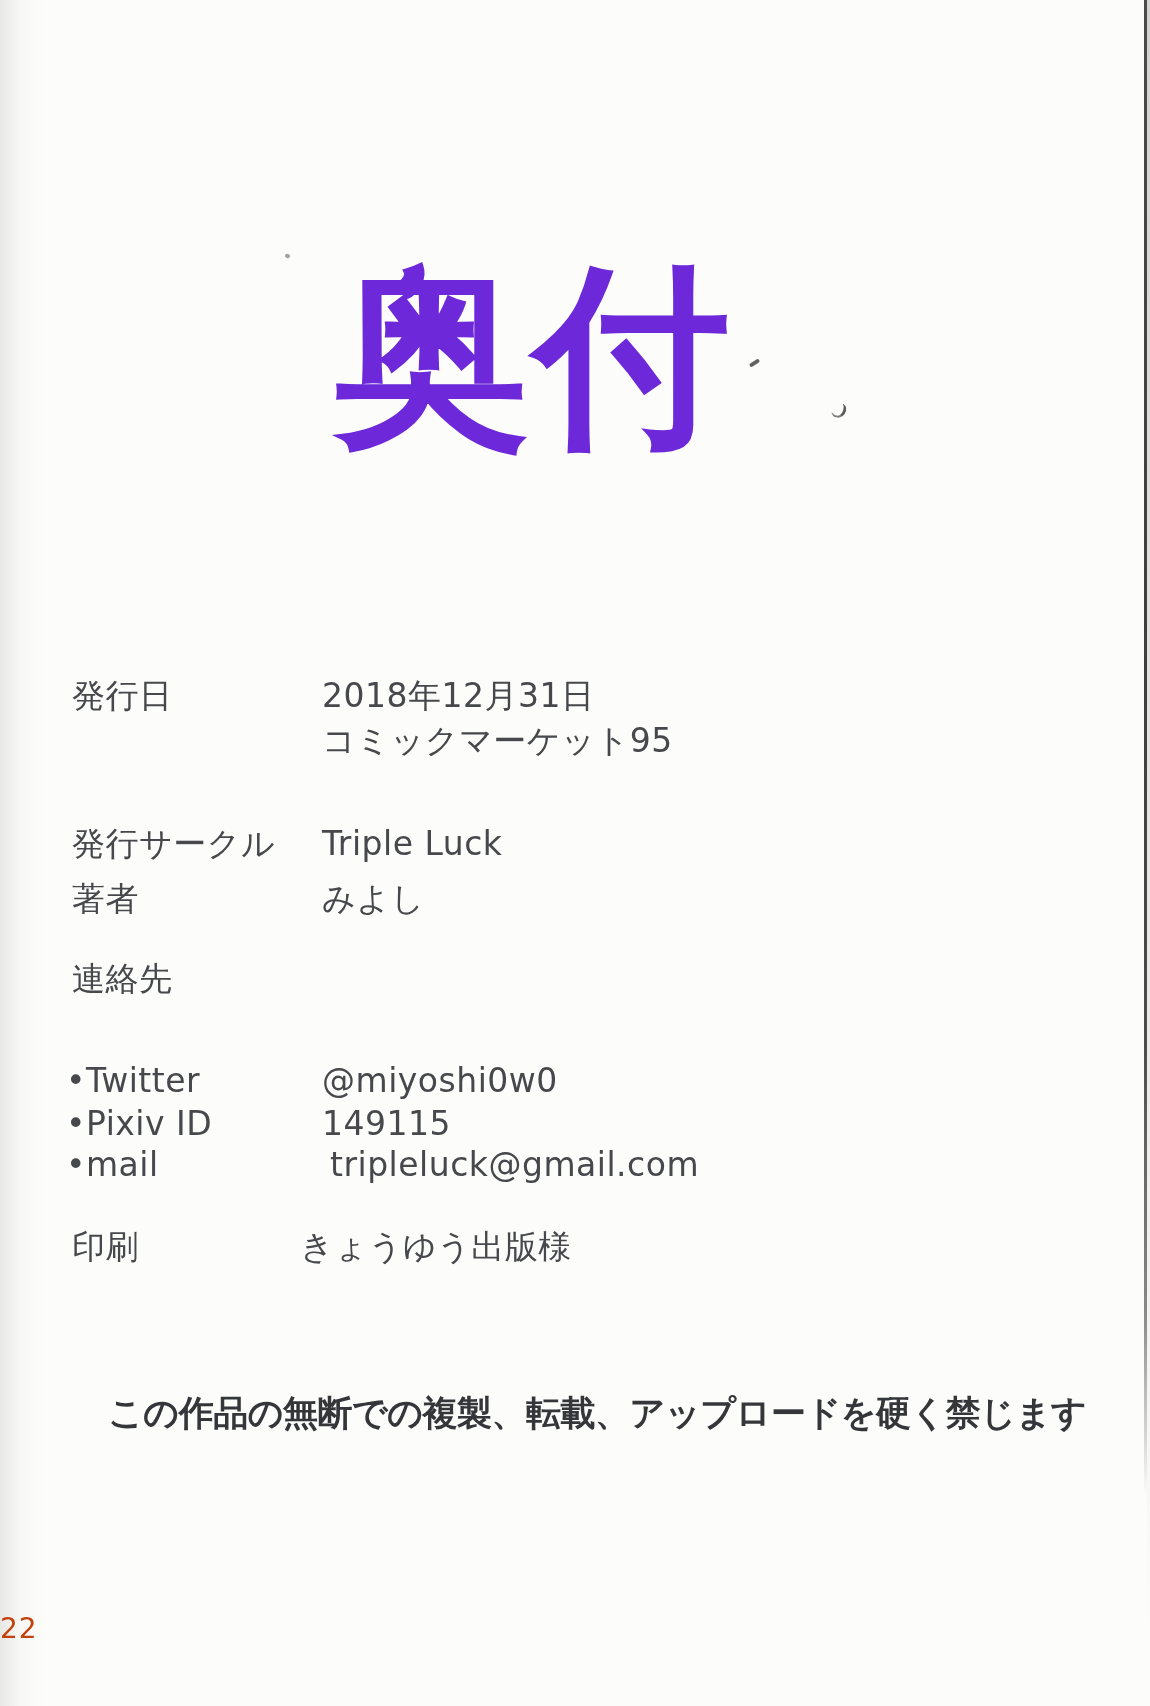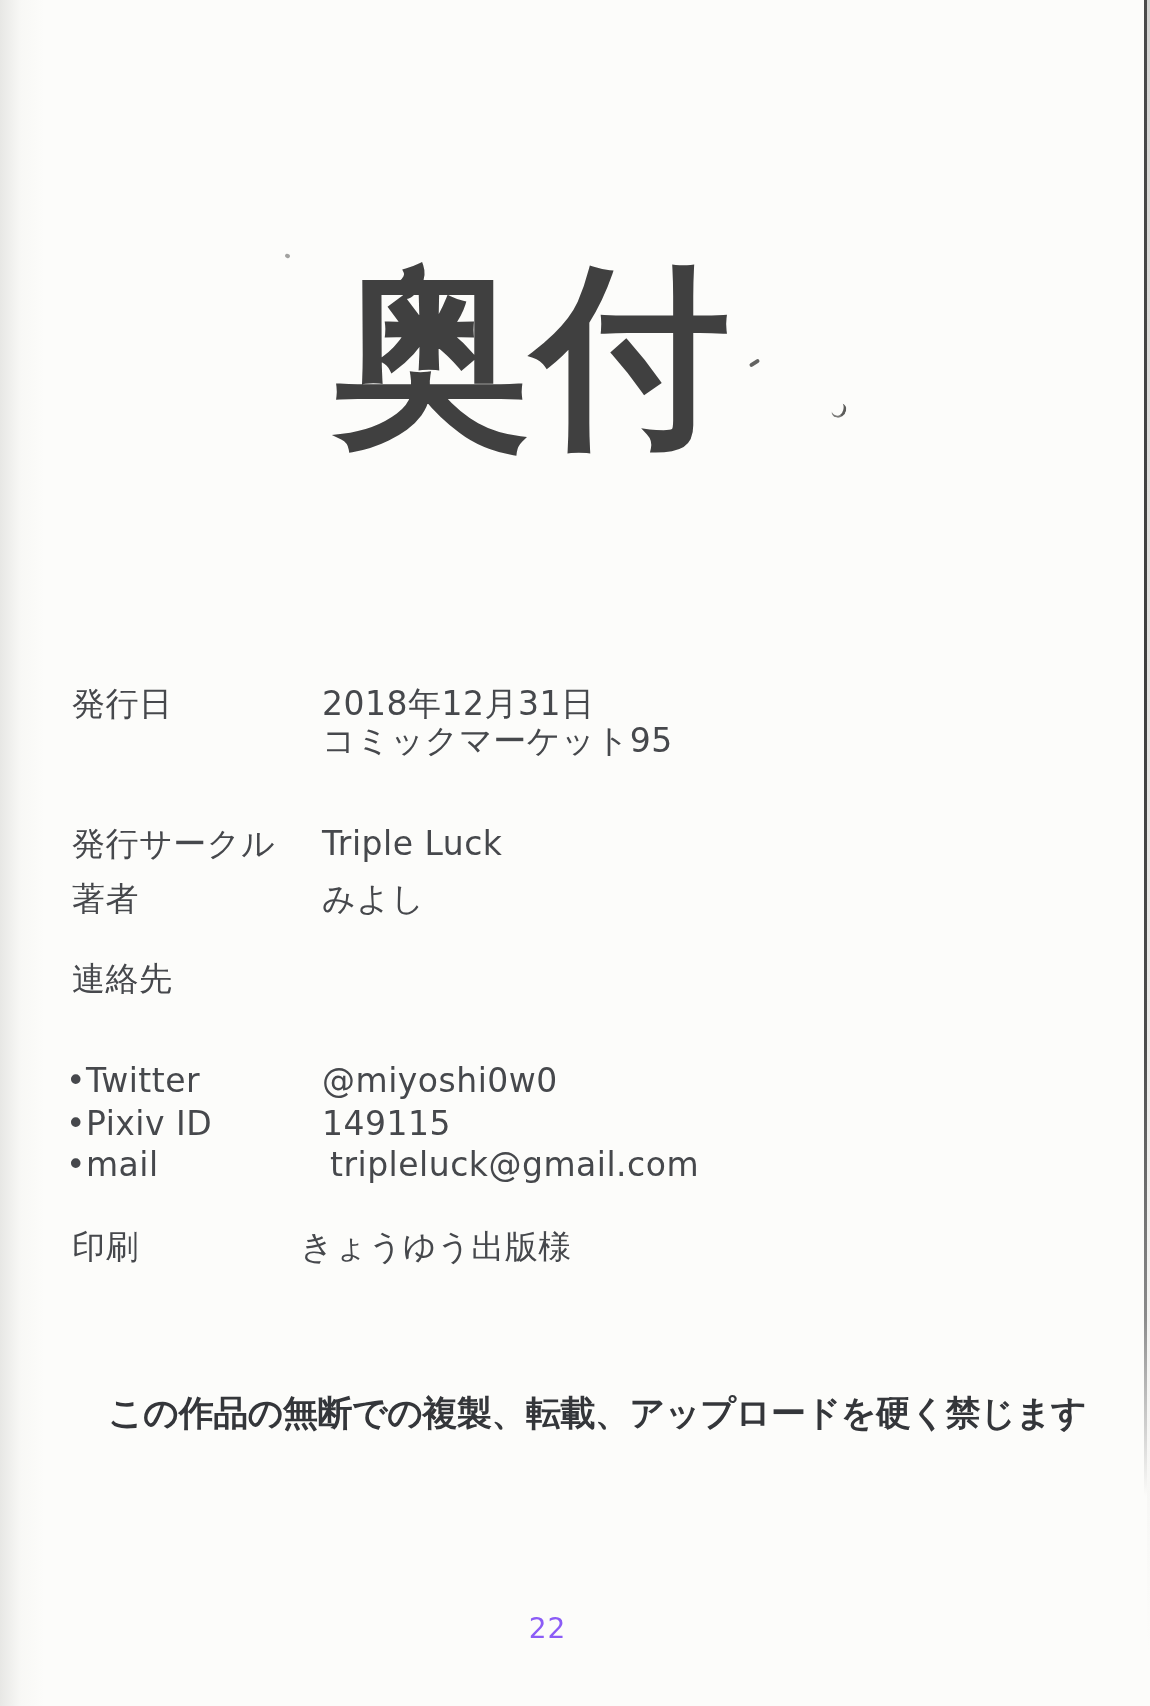--- a/index.html
+++ b/index.html
@@ -37,37 +37,37 @@
   }
 
   .doc-title {
     position: absolute;
     left: 334px;
     top: 258px;
     font-size: 196px;
     line-height: 1.0;
     font-weight: bold;
     letter-spacing: 4px;
-    color: #404040;
+    color: #6d28d9;
     white-space: nowrap;
   }
 
   .row-label, .row-value {
     position: absolute;
     font-size: 33px;
     line-height: 1.2;
     color: #46484c;
     white-space: nowrap;
     letter-spacing: 0.5px;
   }
   .row-label { left: 72px; }
   .row-value { left: 322px; }
   .bullet-label { left: 66px; }
 
-  .y-pubdate   { top: 676px; margin-top: 8px; }
+  .y-pubdate   { top: 676px; }
   .y-event     { top: 721px; text-align: right; }
   .y-circle    { top: 804px; margin-top: 20px; }
   .y-author    { top: 879px; }
   .y-contact   { top: 959px; }
   .y-twitter   { top: 1061px; }
   .y-pixiv     { top: 1104px; }
   .y-mail      { top: 1145px; }
   .y-printer   { top: 1227px; }
   .x-printer-value { left: 300px; }
   .x-mail-value    { left: 330px; }
@@ -82,23 +82,22 @@
     color: #34363a;
     white-space: nowrap;
     margin-left: 24px;
   }
 
   .page-number {
     position: absolute;
     left: 0;
     right: 55px;
     top: 1612px;
-    text-align: center;
     font-size: 28px;
-    color: #8b5cf6;
+    color: #c2410c;
     letter-spacing: 1px;
   }
 
   
   .artifact { position: absolute; pointer-events: none; }
   .artifact-dot {
     left: 285px; top: 254px;
     width: 5px; height: 4px;
     background: #a2a2a0;
     border-radius: 50%;

